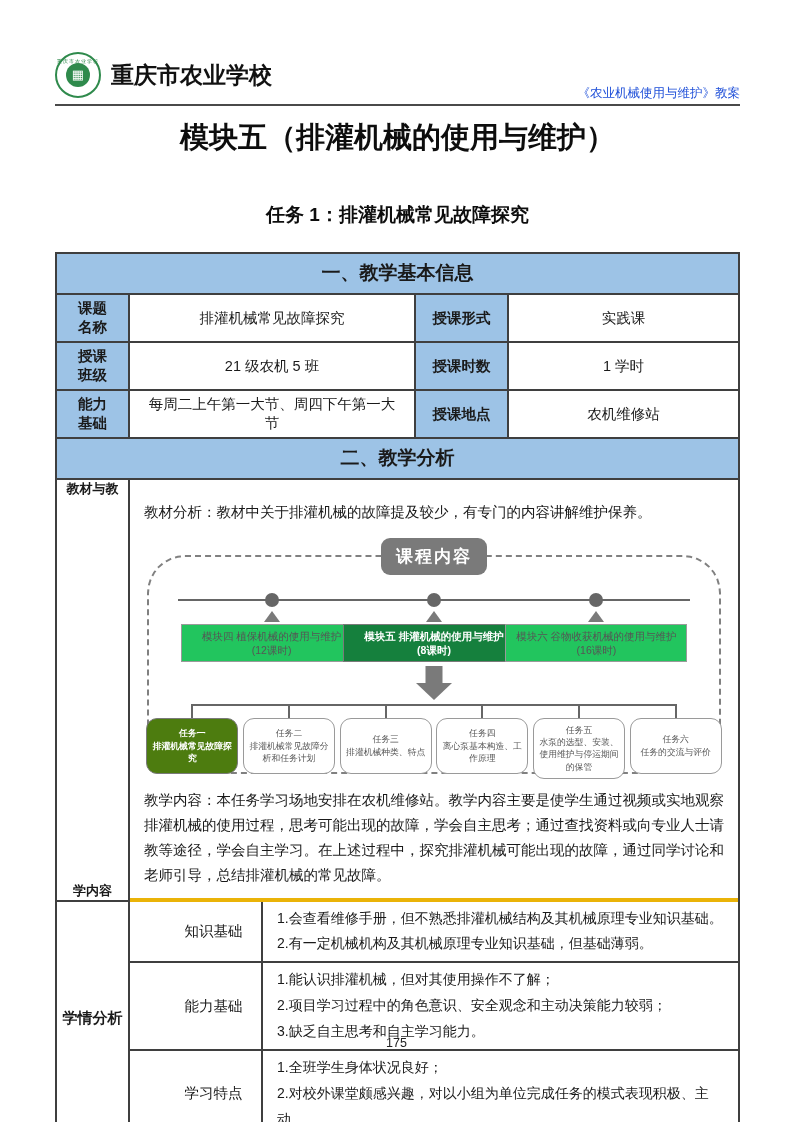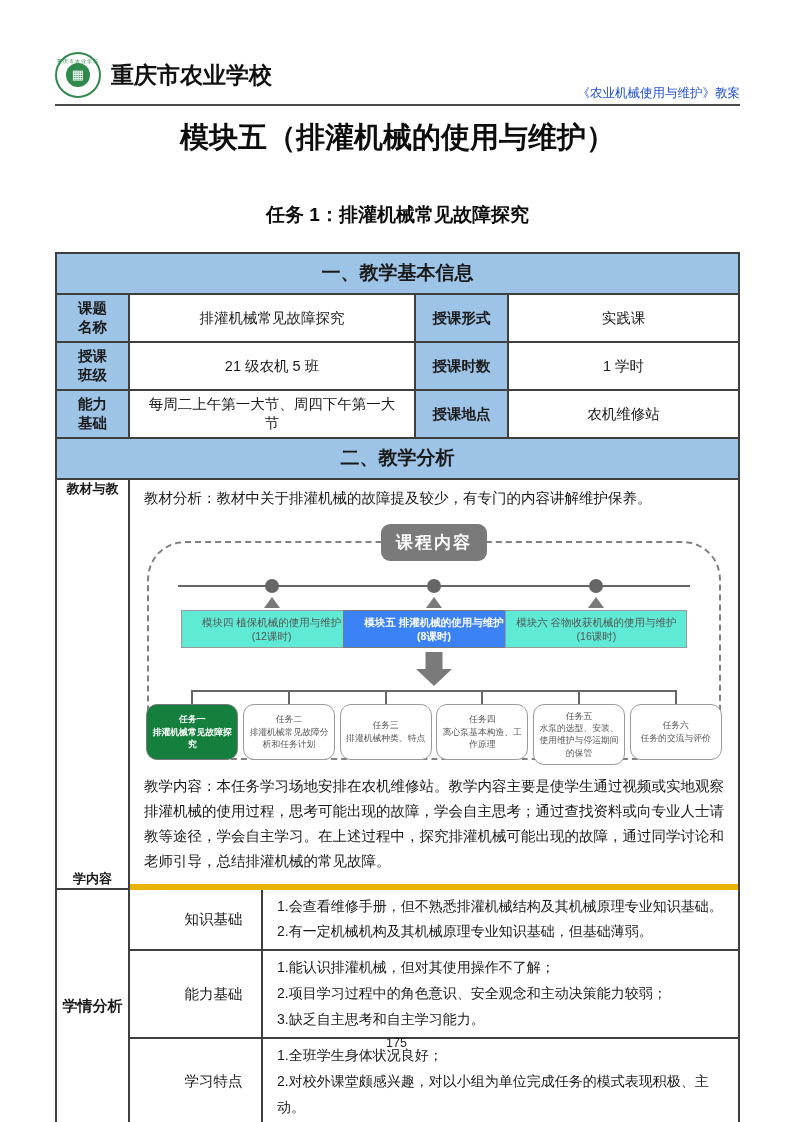--- a/index.html
+++ b/index.html
@@ -39,54 +39,54 @@
   .grid4 > div { border-bottom:2px solid #3f3f3f; border-right:2px solid #3f3f3f;
           display:flex; align-items:center; justify-content:center; min-height:45px;
           font-size:14.5px; text-align:center; padding:4px 16px; }
   .grid4 > div:nth-child(4n) { border-right:none; }
   .lbl { background:#9dc3e6; font-weight:bold; }
 
   .grid-ana { display:grid; grid-template-columns:73px 1fr; }
   .ana-lbl { border-right:2px solid #3f3f3f; border-bottom:2px solid #3f3f3f;
           display:flex; flex-direction:column; align-items:center; justify-content:space-between;
           font-weight:bold; font-size:13px; gap:16px; text-align:center; }
-  .ana-body { border-bottom:6px solid #eab308; padding:8px 14px 10px; }
+  .ana-body { border-bottom:4px solid #eab308; padding:22px 14px 10px; }
   .mat-line { font-size:14.5px; line-height:1.5; }
   .teach-par { font-size:14.5px; line-height:1.72; text-align:justify; margin-top:6px; }
 
   
   .diagram { position:relative; height:244px; margin-top:14px; }
   .d-badge { position:absolute; left:50%; top:0; transform:translateX(-50%);
           background:#7a7a7a; color:#fff; font-weight:bold; font-size:17px;
           padding:7px 15px; border-radius:9px; z-index:2; letter-spacing:2px; }
   .d-dashed { position:absolute; left:3px; right:3px; top:17px; bottom:8px;
           border:2px dashed #808080; border-radius:38px; }
   .d-line { position:absolute; left:34px; right:34px; top:61px; height:2px; background:#666; }
   .d-dot { position:absolute; top:55px; width:14px; height:14px; border-radius:50%;
           background:#666; transform:translateX(-50%); }
   .d-tri { position:absolute; top:73px; transform:translateX(-50%); width:0; height:0;
           border-left:8px solid transparent; border-right:8px solid transparent;
           border-bottom:11px solid #7a7a7a; }
   .d-mod { position:absolute; top:86px; transform:translateX(-50%); width:182px;
-          background:#5eead4; border:1px solid #9a9a9a; color:#555;
+          background:#22c55e; border:1px solid #9a9a9a; color:#555;
           font-size:10.5px; line-height:1.35; text-align:center; padding:4px 2px; }
-  .d-mod.hl { background:#3b82f6; color:#fff; border-color:#7a7a7a; font-weight:bold;text-align:center; }
+  .d-mod.hl { background:#15803d; color:#fff; border-color:#7a7a7a; font-weight:bold;text-align:center; }
   .d-stem { position:absolute; left:50%; top:128px; transform:translateX(-50%);
           width:17px; height:17px; background:#7a7a7a; }
   .d-head { position:absolute; left:50%; top:145px; transform:translateX(-50%);
           width:0; height:0; border-left:18px solid transparent;
           border-right:18px solid transparent; border-top:17px solid #7a7a7a; }
   .d-conn { position:absolute; top:166px; left:8.33%; right:8.33%; height:2px; background:#666; }
   .d-drop { position:absolute; top:166px; width:2px; height:14px; background:#666;
           transform:translateX(-50%); }
   .d-task { position:absolute; top:180px; transform:translateX(-50%); width:92px;
           min-height:56px; border:1px solid #9a9a9a; border-radius:11px; background:#fff;
           color:#555; font-size:8.8px; line-height:1.4; text-align:center;
           padding:5px 4px; display:flex; flex-direction:column; justify-content:center; }
-  .d-task.hl { background:#15803d; color:#fff; border-color:#7a7a7a; font-weight:bold; }
+  .d-task.hl { background:#4d7c0f; color:#fff; border-color:#7a7a7a; font-weight:bold; }
   .p1{left:22%;} .p2{left:50%;} .p3{left:78%;}
   .c1{left:8.33%;} .c2{left:25%;} .c3{left:41.67%;} .c4{left:58.33%;} .c5{left:75%;} .c6{left:91.67%;}
 
   
   .grid-learn { display:grid; grid-template-columns:73px 133px 1fr; }
   .grid-learn > div { border-right:2px solid #3f3f3f; border-bottom:2px solid #3f3f3f; }
   .learn-lbl { grid-row:1 / span 3; display:flex; align-items:center; justify-content:center;
           font-weight:bold; font-size:15px; }
   .sub-lbl { display:flex; align-items:center; justify-content:center; font-size:14.5px;
           text-align:center;padding-left:36px; }

